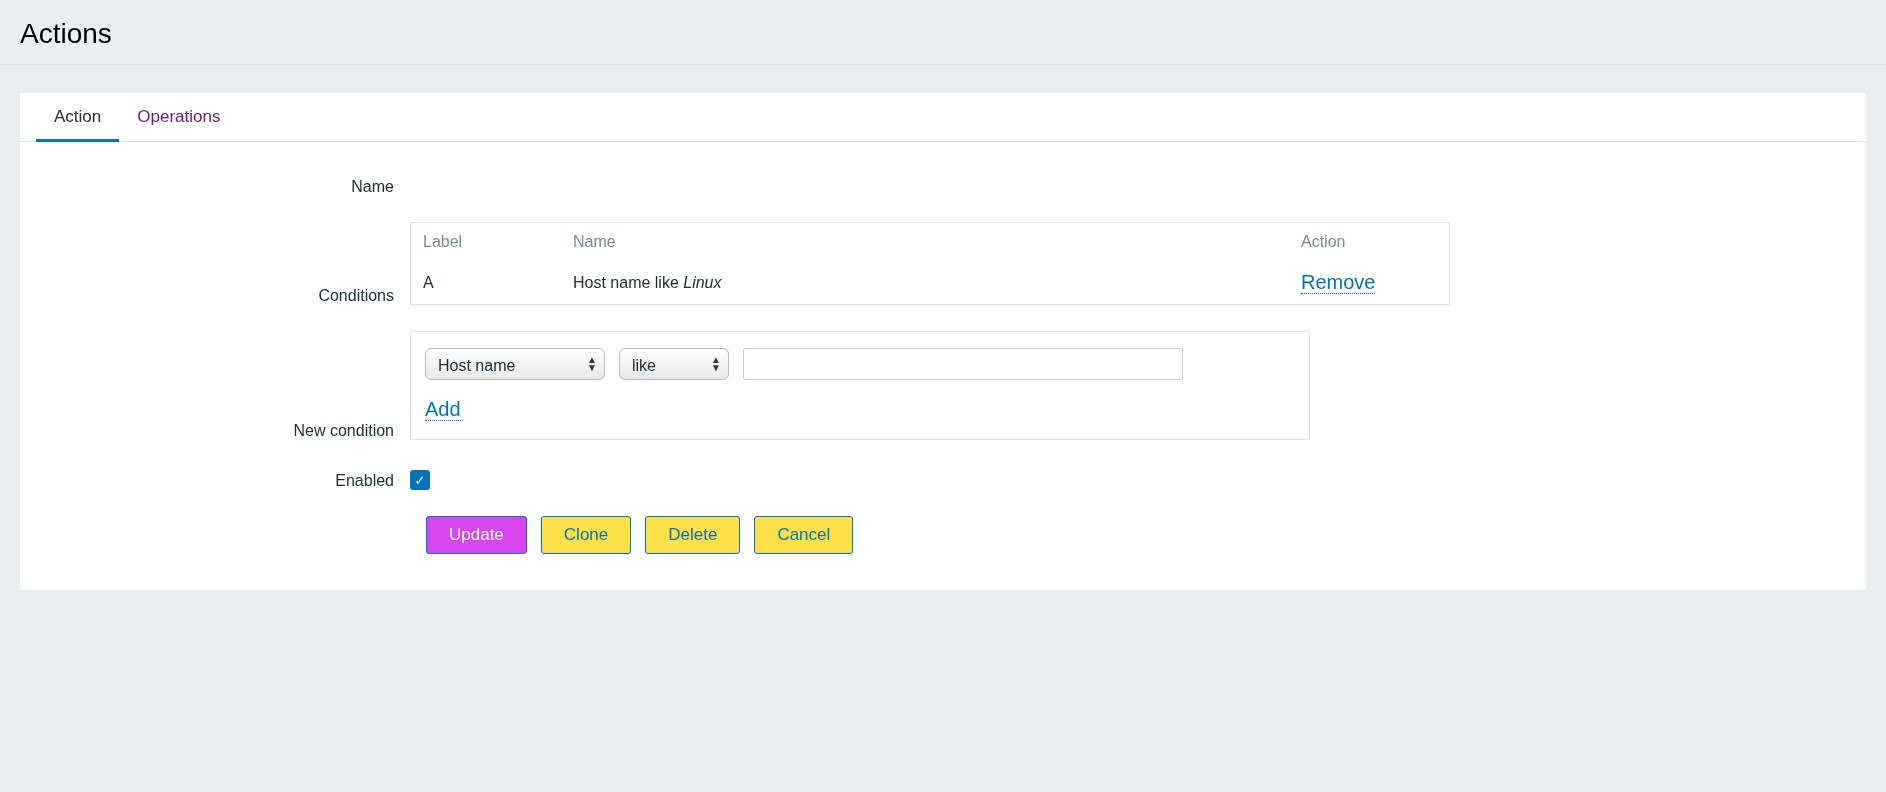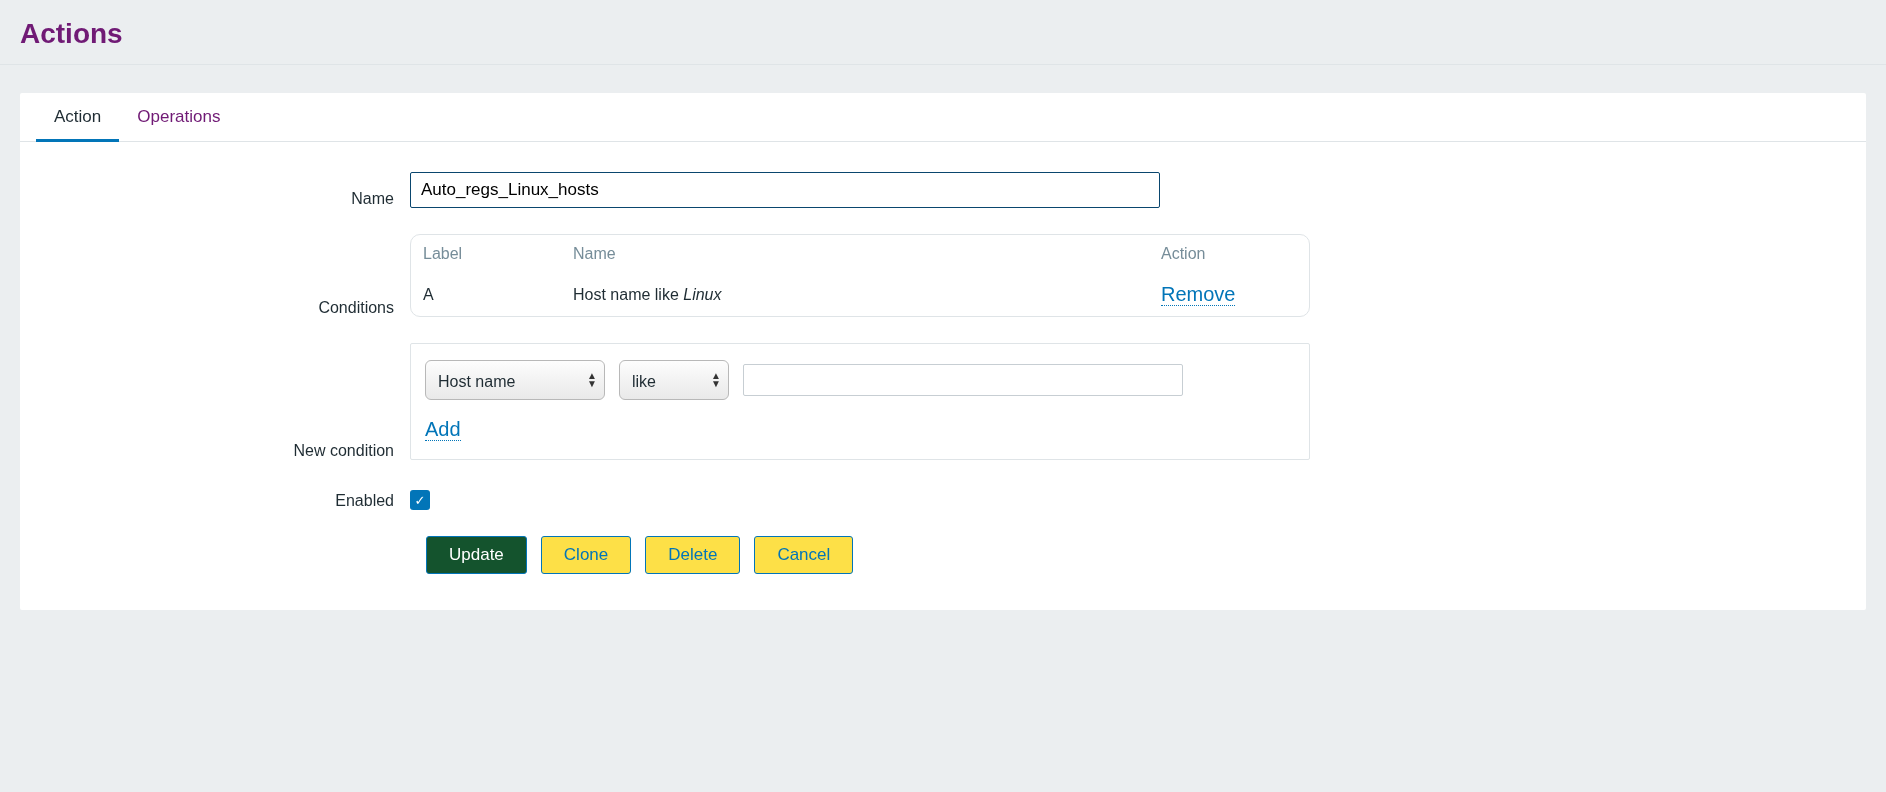--- a/index.html
+++ b/index.html
@@ -8,22 +8,22 @@
     background: #ebeef0;
     font-family: Arial, Helvetica, sans-serif;
     font-size: 14px;
     color: #1f2c33;
   }
   .page {
     padding: 0 0 40px 0;
   }
   h1.page-title {
     font-size: 28px;
-    font-weight: 700;
-    color: #701a75;
+    font-weight: 400;
+    color: #000000;
     margin: 18px 0 14px 20px;
   }
   .top-divider {
     border: none;
     border-top: 1px solid #dfe4e7;
     margin: 0;
   }
   .panel {
     background: #fff;
     margin: 28px 20px 0 20px;
@@ -73,22 +73,22 @@
     height: 36px;
     padding: 4px 10px;
     font-size: 17px;
     border: 1px solid #0a466e;
     outline: none;
     border-radius: 2px;
   }
 
   .cond-box {
     border: 1px solid #dfe4e7;
-    border-radius: 10px;
-    width: 900px;
+    border-radius: 0;
+    width: 1040px;
   }
   .cond-table {
     width: 100%;
     border-collapse: collapse;
   }
   .cond-table th, .cond-table td {
     text-align: left;
     padding: 10px 12px;
     font-size: 16px;
   }
@@ -121,21 +121,21 @@
     margin-bottom: 18px;
   }
   .select-wrap {
     position: relative;
     display: inline-block;
   }
   select.native {
     -webkit-appearance: none;
     -moz-appearance: none;
     appearance: none;
-    height: 40px;
+    height: 32px;
     padding: 4px 30px 1px 12px;
     font-size: 16px;
     background: linear-gradient(#fdfdfd, #e9e9e9);
     border: 1px solid #b8b8b8;
     border-radius: 6px;
     color: #1f2c33;
   }
   .select-wrap .arrows {
     position: absolute;
     right: 8px;
@@ -180,21 +180,21 @@
     height: 38px;
     padding: 0 22px;
     font-size: 17px;
     border-radius: 3px;
     cursor: pointer;
     background: #fde047;
     color: #0275b8;
     border: 1px solid #0275b8;
   }
   button.btn.primary {
-    background: #14532d;
+    background: #d946ef;
     color: #fff;
     border-color: #0275b8;
   }
 </style>
 </head>
 <body>
 
 <div class="page">
   <h1 class="page-title">Actions</h1>
   <hr class="top-divider">
@@ -203,23 +203,20 @@
 
     <div class="tabs">
       <div class="tab active">Action</div>
       <div class="tab">Operations</div>
     </div>
 
     <div class="form-body">
 
       <div class="form-row">
         <div class="form-label-col">Name</div>
-        <div class="form-value-col">
-          <input type="text" class="text-input" value="Auto_regs_Linux_hosts" style="">
-        </div>
       </div>
 
       <div class="form-row">
         <div class="form-label-col">Conditions</div>
         <div class="form-value-col">
           <div class="cond-box">
             <table class="cond-table">
               <thead>
                 <tr>
                   <th style="width:150px">Label</th>

